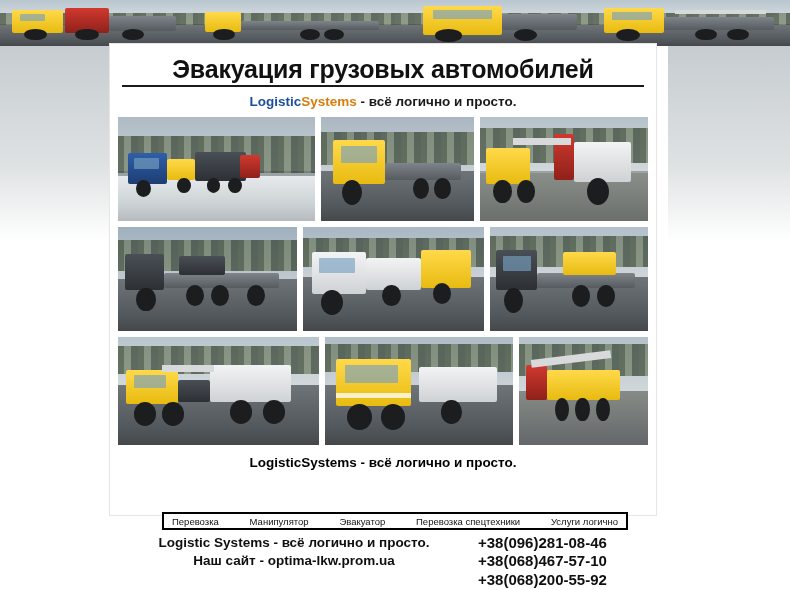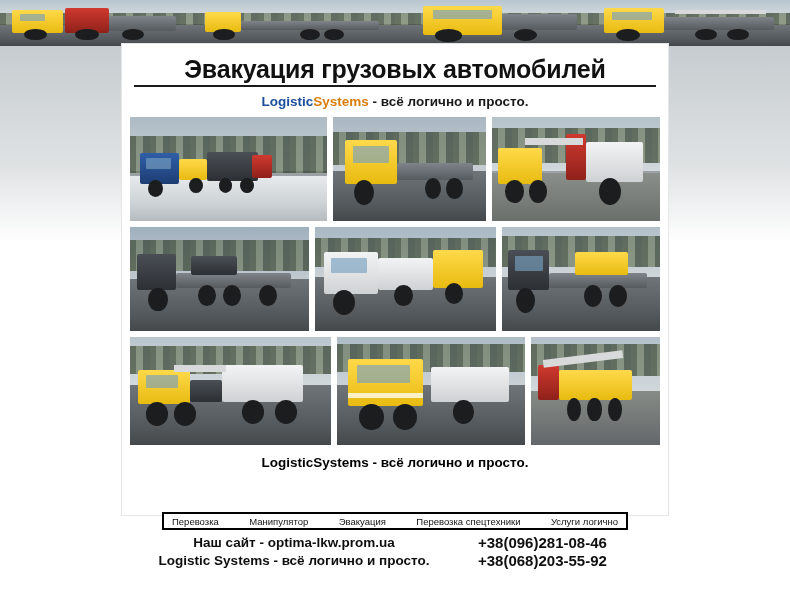--- a/index.html
+++ b/index.html
@@ -93,21 +93,21 @@
     position: absolute;
     background: #1b1d1f;
     border-radius: 50%;
   }
   .glass { position: absolute; background: rgba(120,160,190,.65); border-radius: 1px; }
   .stripe { position: absolute; background: rgba(255,255,255,.75); }
 
   
   .card {
     position: absolute;
-    left: 122px;
+    left: 110px;
     top: 44px;
     width: 546px;
     height: 471px;
     background: #ffffff;
     box-shadow: 0 0 0 1px #e6e6e6;
   }
 
   .headline {
     text-align: center;
     font-size: 25px;
@@ -467,29 +467,30 @@
 
     <div class="bottom-tagline">
       <span class="logistic">Logistic</span><span class="systems">Systems</span><span class="rest"> - всё логично и просто.</span>
     </div>
 
   </div>
 
   <div class="services">
     <span class="svc">Перевозка</span>
     <span class="svc">Манипулятор</span>
-    <span class="svc">Эвакуация</span>
+    <span class="svc">Эвакуатор</span>
     <span class="svc">Перевозка спецтехники</span>
     <span class="svc">Услуги логично</span>
   </div>
 
   <div class="contacts">
     <div class="contacts-left">
+      <div class="line">Logistic Systems - всё логично и просто.</div>
       <div class="line">Наш сайт - optima-lkw.prom.ua</div>
-      <div class="line">Logistic Systems - всё логично и просто.</div>
     </div>
     <div class="contacts-right">
       <div class="phone">+38(096)281-08-46</div>
-      <div class="phone">+38(068)203-55-92</div>
+      <div class="phone">+38(068)467-57-10</div>
+      <div class="phone">+38(068)200-55-92</div>
     </div>
   </div>
 
 </div>
 
 </body></html>

